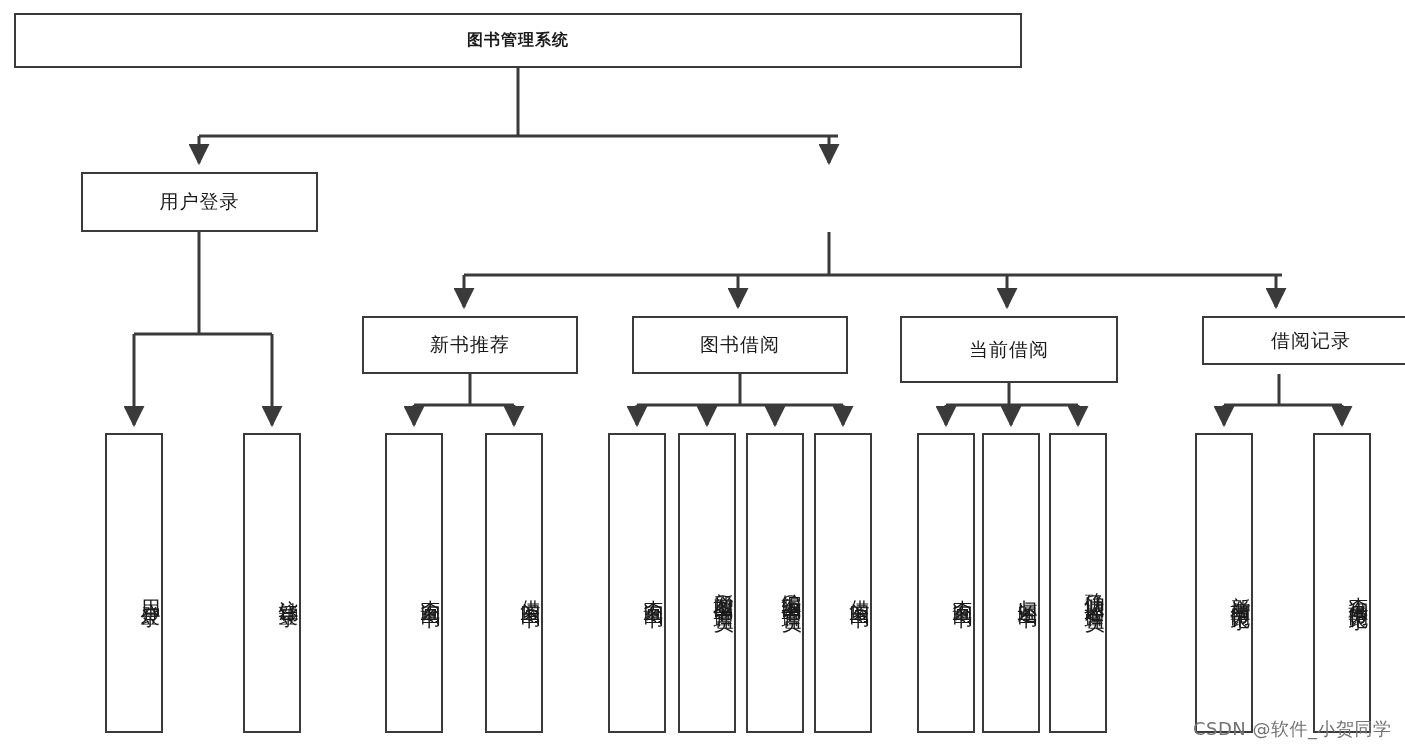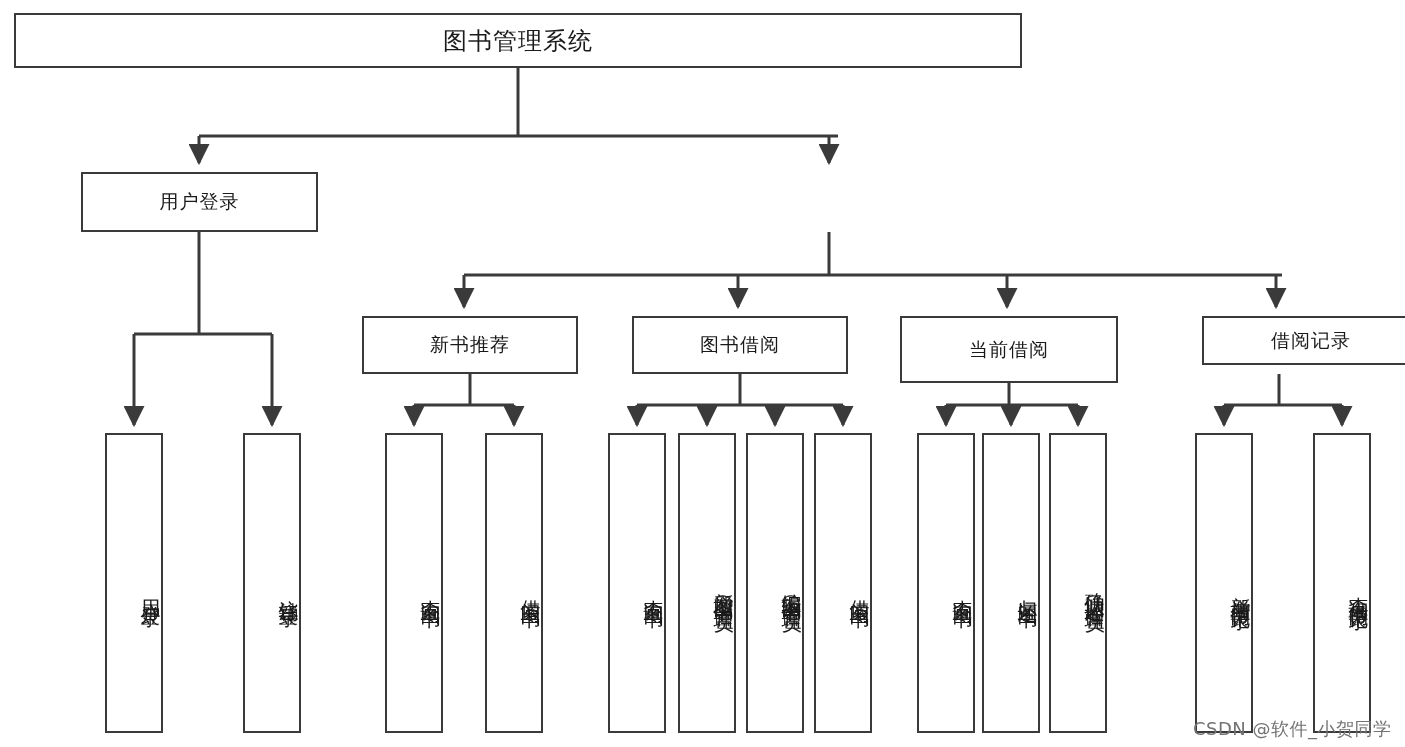--- a/index.html
+++ b/index.html
@@ -30,21 +30,21 @@
     border: 2.5px solid #3a3a3a;
     background: #ffffff;
     color: #1a1a1a;
     display: flex;
     align-items: center;
     justify-content: center;
     text-align: center;
     font-size: 19px;
     letter-spacing: 1px;
   }
-  .node.root { font-size: 24px; }
+  .node.root { font-size: 16px; font-weight: bold; }
   .node.leaf {
     writing-mode: vertical-rl;
     text-orientation: upright;
     align-items: flex-start;
     justify-content: center;
     padding-top: 14px;
     font-size: 20px;
     letter-spacing: 3px;
     line-height: 1.05;
   }

